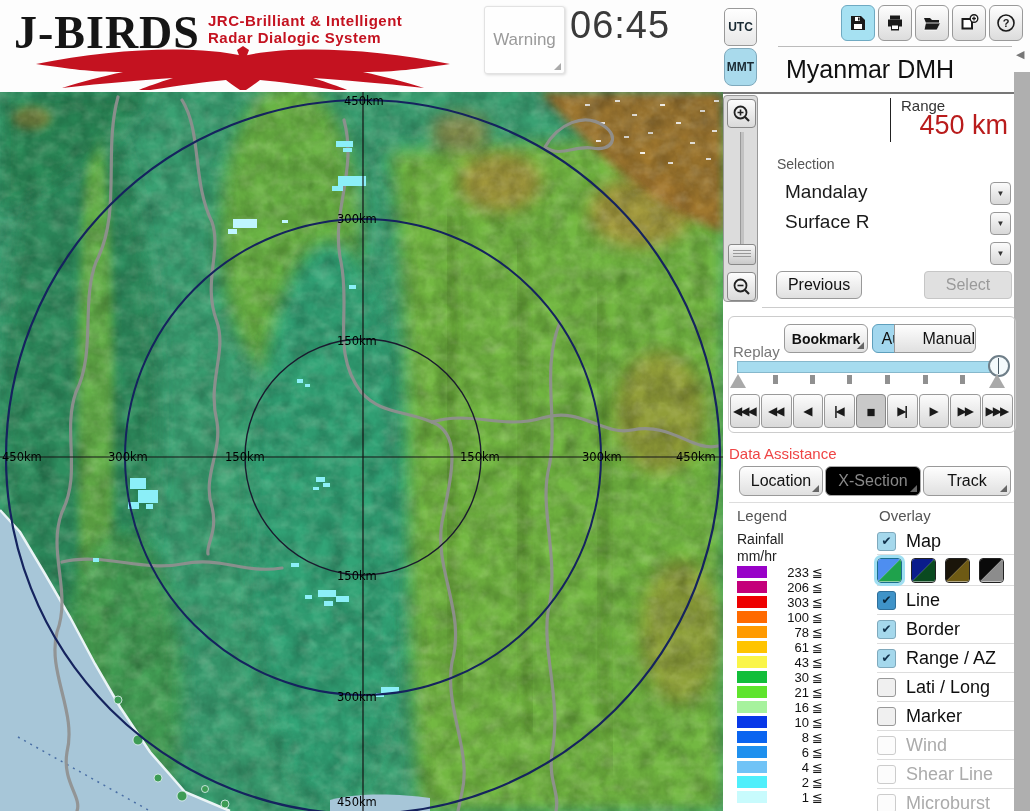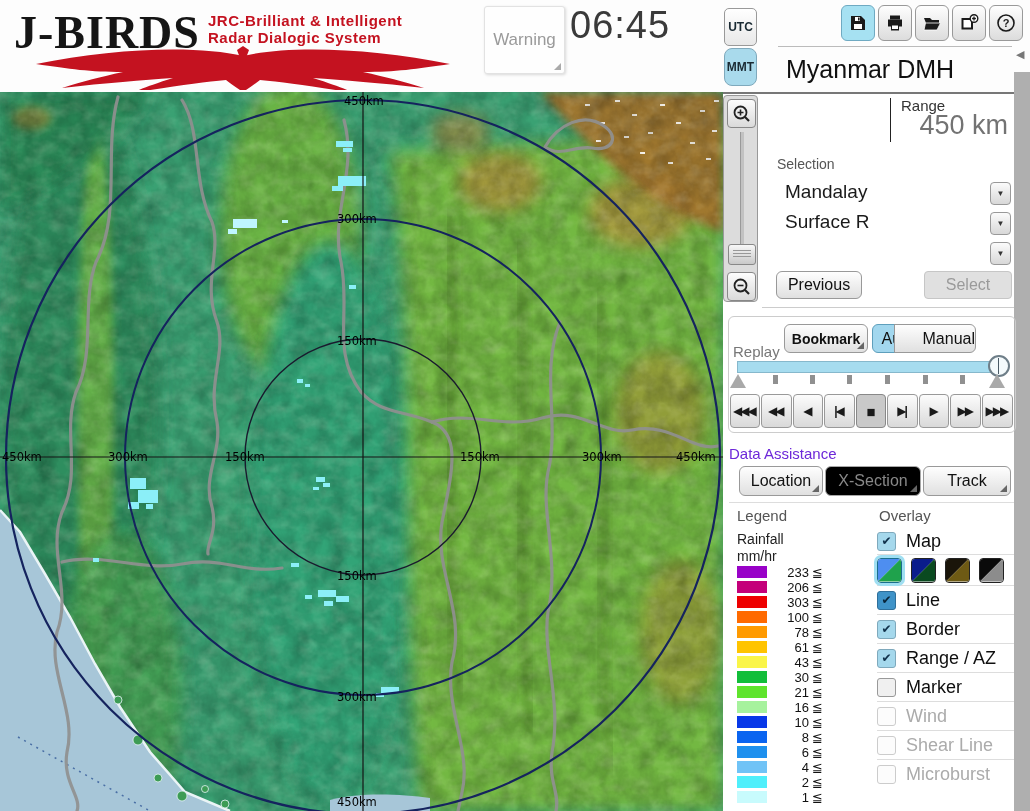--- a/index.html
+++ b/index.html
@@ -316,21 +316,21 @@
         <path d="M5.5,8.5 h6" stroke="#222" stroke-width="1.6"></path>
         <line x1="13" y1="13" x2="17" y2="17" stroke="#222" stroke-width="2.2"></line>
       </svg>
     </div>
   </div>
 
   <div class="abs" style="left:1014px;top:72px;width:16px;height:739px;background:#AFAFAF;"></div>
 
   <div class="abs" style="left:890px;top:98px;width:1px;height:44px;background:#222;"></div>
   <div class="abs sec-label" style="left:901px;top:97px;">Range</div>
-  <div class="abs" style="left:878px;top:110px;width:130px;text-align:right;font-size:27px;color:#737373;">450 km</div>
+  <div class="abs" style="left:878px;top:110px;width:130px;text-align:right;font-size:27px;color:#b91c1c;">450 km</div>
 
   <div class="abs small-label" style="left:777px;top:156px;">Selection</div>
 
   <div class="combo-val" style="left:785px;top:181px;">Mandalay</div>
   <div class="ddbtn" style="left:990px;top:182px;">
     <span>▼</span>
   </div>
 
   <div class="combo-val" style="left:785px;top:211px;">Surface R</div>
   <div class="ddbtn" style="left:990px;top:212px;">
@@ -397,21 +397,21 @@
         <span>▶</span>
       </div>
     <div class="pbtn">
         <span>▶▶</span>
       </div>
     <div class="pbtn">
         <span>▶▶▶</span>
       </div>
   </div>
 
-  <div class="abs sec-label" style="left:729px;top:445px;color:#6d28d9;">Data Assistance</div>
+  <div class="abs sec-label" style="left:729px;top:445px;color:#ef4444;">Data Assistance</div>
   <div class="btn3d corner" style="left:739px;top:466px;width:82px;height:28px;font-size:16px;">
     <span>Location</span>
   </div>
   <div class="btn3d corner pressed" style="left:825px;top:466px;width:94px;height:28px;font-size:16px;">
     <span>X-Section</span>
   </div>
   <div class="btn3d corner" style="left:923px;top:466px;width:86px;height:28px;font-size:16px;">
     <span>Track</span>
   </div>
   <div class="sepline" style="left:729px;top:502px;width:285px;background:#DDD;"></div>
@@ -543,20 +543,24 @@
       <span class="olabel">Border</span>
     </div>
     <div class="orow">
       <div class="cb on">
           <span>✔</span>
         </div>
       <span class="olabel">Range / AZ</span>
     </div>
     <div class="orow">
       <div class="cb"></div>
+      <span class="olabel">Lati / Long</span>
+    </div>
+    <div class="orow">
+      <div class="cb"></div>
       <span class="olabel">Marker</span>
     </div>
     <div class="orow">
       <div class="cb dis"></div>
       <span class="olabel dis">Wind</span>
     </div>
     <div class="orow">
       <div class="cb dis"></div>
       <span class="olabel dis">Shear Line</span>
     </div>

